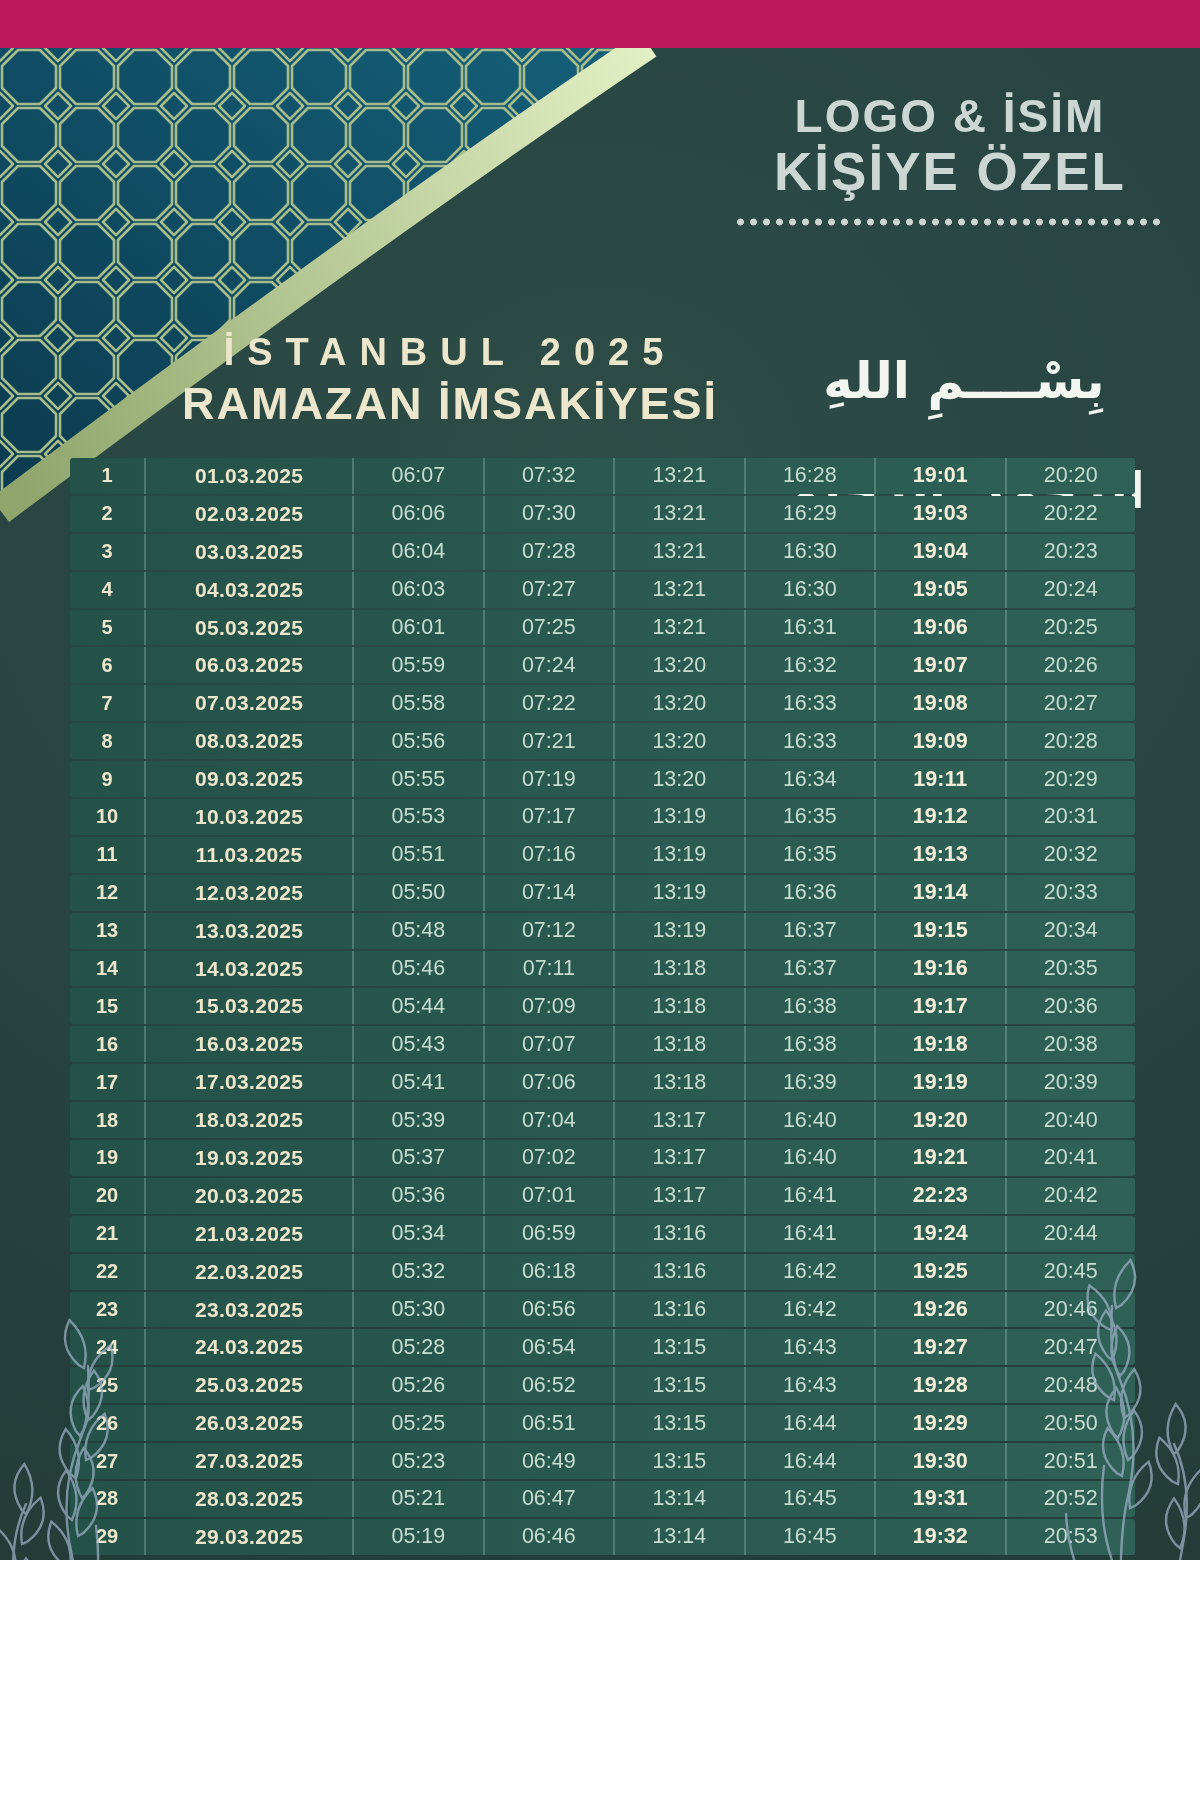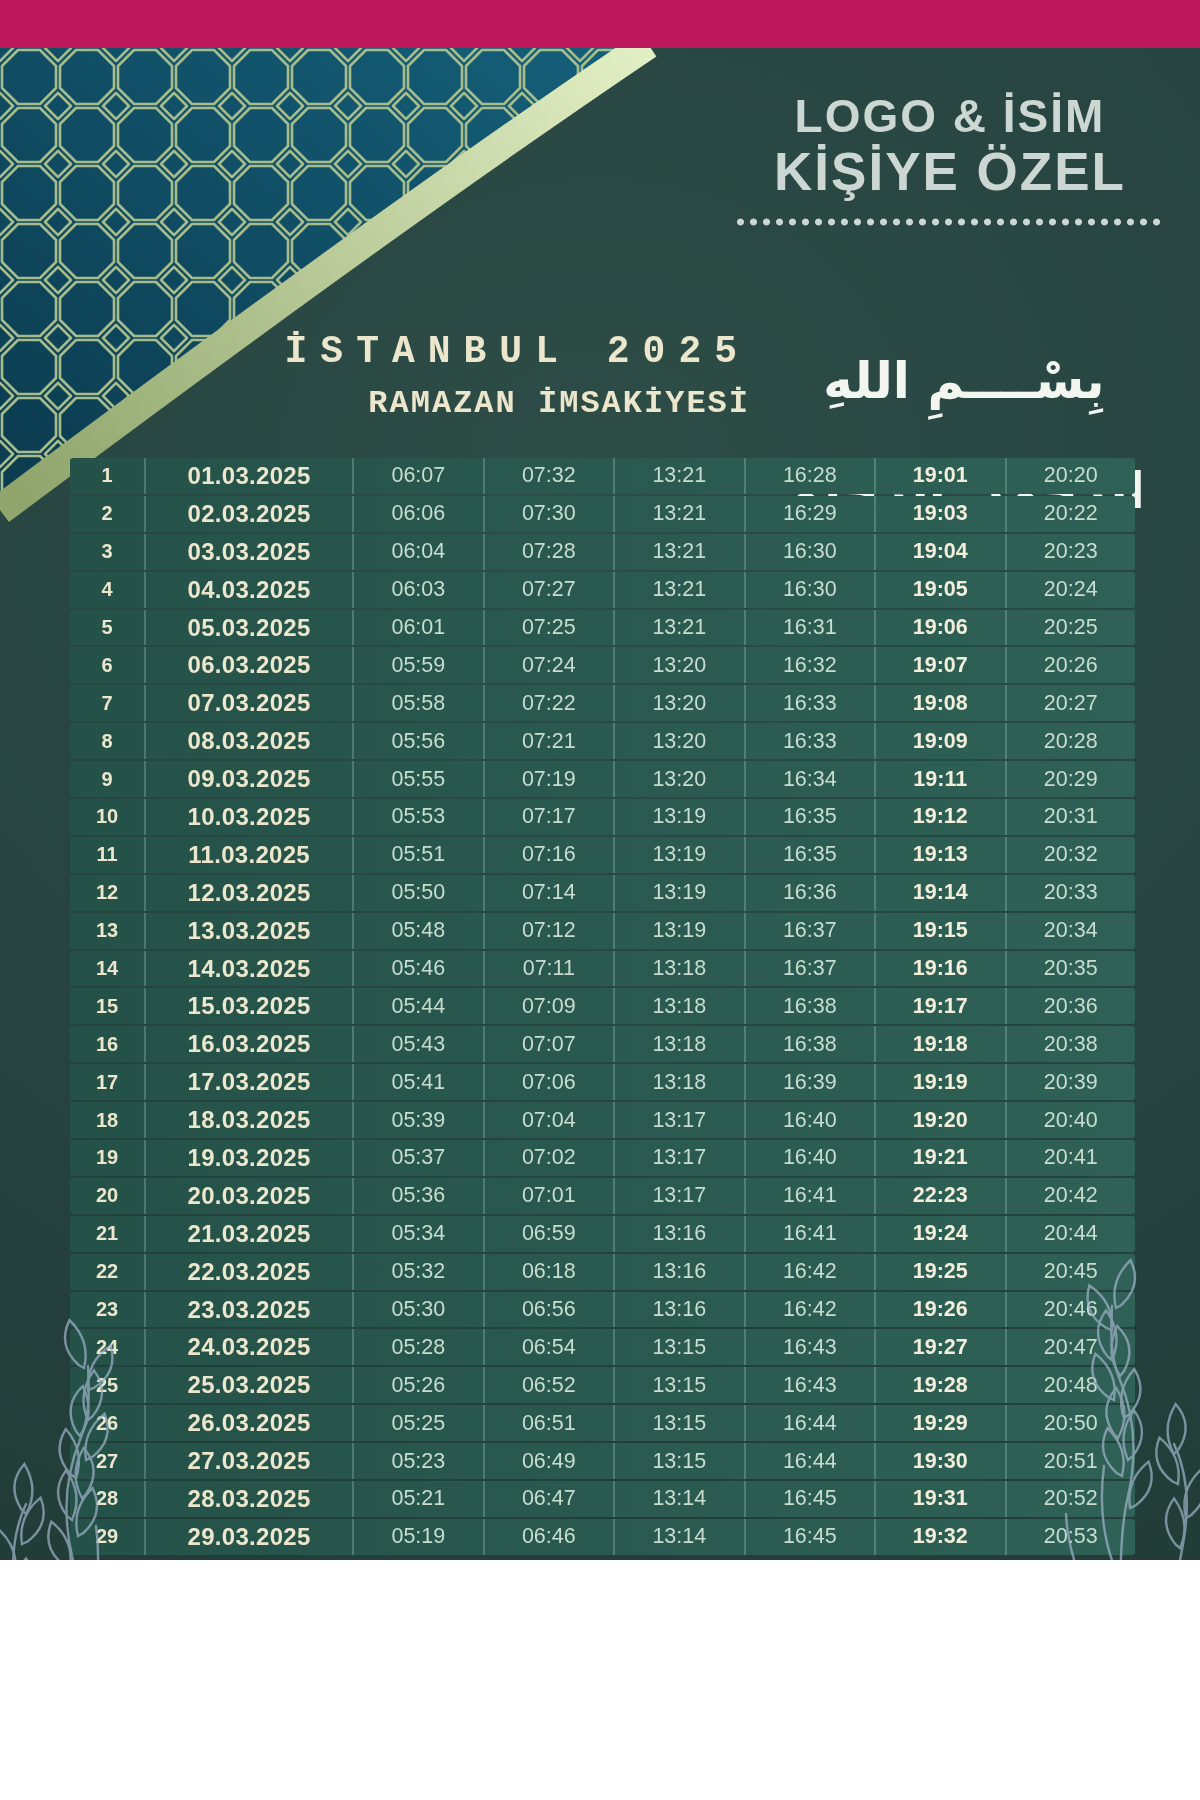--- a/index.html
+++ b/index.html
@@ -13,35 +13,35 @@
 
   
   .logo{position:absolute;top:42px;right:28px;width:444px;text-align:center;color:var(--logo-color,#ccd6d2);}
   .logo-l1{font-size:46px;line-height:52px;font-weight:700;letter-spacing:2px;}
   .logo-l2{font-size:53px;line-height:60px;font-weight:700;letter-spacing:2px;text-align:center;}
   .dots{margin:16px auto 0 auto;width:432px;height:8px;
         background:radial-gradient(circle closest-side,var(--logo-color,#ccd6d2) 78%,rgba(0,0,0,0) 95%);
         background-size:13px 8px;background-repeat:repeat-x;}
 
   
-  .title{position:absolute;top:280px;left:150px;width:600px;text-align:right;color:var(--cream,#ece7cc);font-family:Liberation Mono, monospace;}
+  .title{position:absolute;top:280px;left:150px;width:600px;text-align:center;color:var(--cream,#ece7cc);}
   .title-l1{font-size:38px;line-height:48px;font-weight:700;letter-spacing:13px;}
-  .title-l2{font-size:32px;line-height:56px;font-weight:700;letter-spacing:2px;}
+  .title-l2{font-size:45px;line-height:56px;font-weight:700;letter-spacing:2px;}
   .bismillah{position:absolute;top:278px;right:10px;width:452px;text-align:center;direction:rtl;
              font-family:"DejaVu Sans",sans-serif;font-size:50px;line-height:110px;font-weight:700;color:#f3f5f1;}
 
   
   .table{position:absolute;left:70px;top:410px;width:1065px;}
   .trow{display:flex;height:35.9px;margin-bottom:2px;border-radius:3px;overflow:hidden;
         background:linear-gradient(90deg,var(--row-dark,#245148),var(--row-light,#2f6156));}
   .trow.thead{height:38px;background:linear-gradient(90deg,#1f4941,#27564c);}
   .cell{display:flex;align-items:center;justify-content:center;font-size:21.5px;color:var(--time-color,#c8ddd0);}
   .cell + .cell{border-left:2px solid rgba(186,218,203,0.28);}
   .c0{width:7.05%;font-weight:700;color:var(--cream,#e9e6c9);font-size:20px;}
-  .c1{width:19.6%;font-weight:700;color:var(--cream,#e9e6c9);font-size:24px;letter-spacing:.3px;}
+  .c1{width:19.6%;font-weight:700;color:var(--cream,#e9e6c9);font-size:21px;letter-spacing:.3px;}
   .c2,.c3,.c4,.c5,.c6,.c7{width:12.225%;}
   .c6{font-weight:700;color:var(--aksam-color,#f3eeda);}
   .thead .cell{font-weight:700;color:var(--cream,#e8e3c6);font-size:21.5px;letter-spacing:.5px;}
   .trow.kadir{align-items:center;justify-content:center;font-weight:700;font-size:25px;
               letter-spacing:7px;color:var(--cream,#efe9d1);
               background:linear-gradient(90deg,#25534a,#2e5e54);}
 
   
   .footer{position:absolute;left:0;top:1618px;width:100%;
           font-size:33px;font-weight:700;letter-spacing:.5px;color:#dde4e1;}

